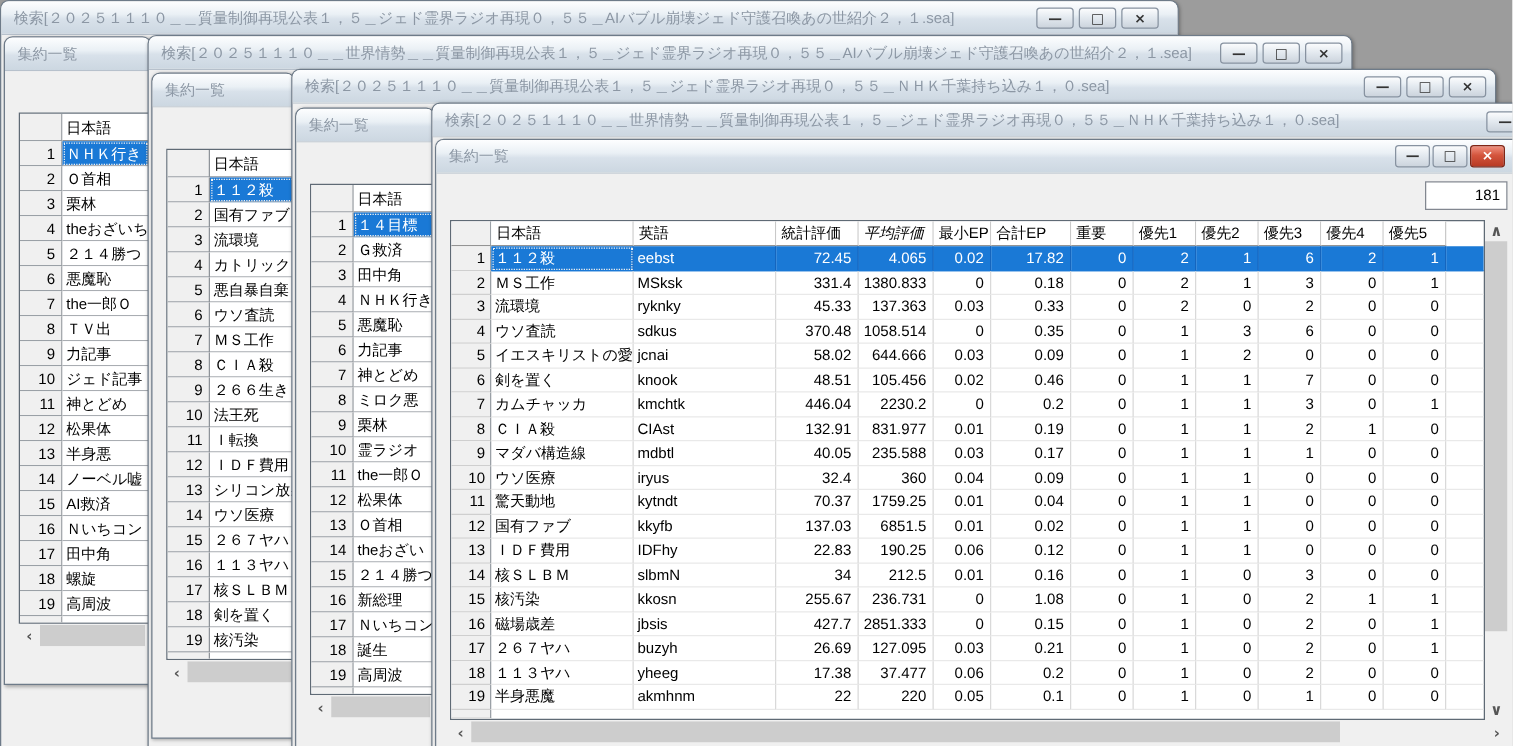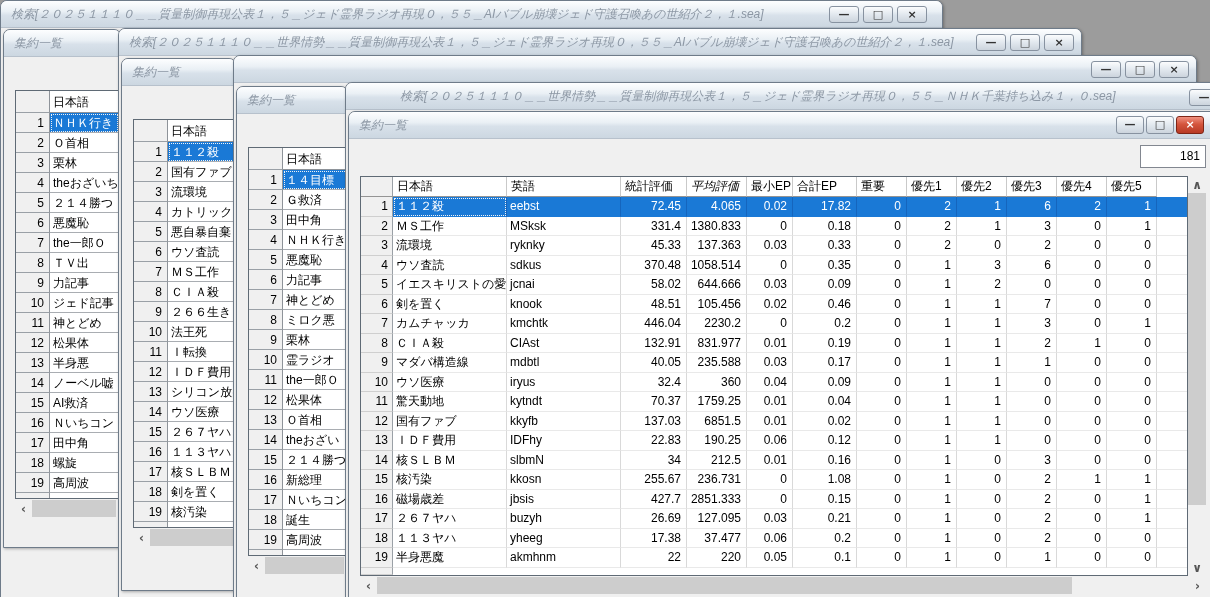--- a/index.html
+++ b/index.html
@@ -5,21 +5,21 @@
   html,body{margin:0;padding:0;}
   #screen{position:relative;width:1210px;height:597px;overflow:hidden;
     background:#9c9c9c;font-family:"Liberation Sans","DejaVu Sans",sans-serif;font-size:12px;color:#000;}
   
   .win{position:absolute;background:#f0f0f0;border:1px solid #6e7b89;border-radius:7px 7px 0 0;
     box-shadow:1px 1px 3px rgba(0,0,0,.3);}
   .titlebar{position:relative;height:26px;border-radius:6px 6px 0 0;
     background:linear-gradient(#fdfeff,#eaf0f5 40%,#d8e1ea 55%,#ccd7e1);
     border-bottom:1px solid #b7c1cc;}
   .title{position:absolute;left:10px;top:0;right:100px;line-height:26px;color:#8c97a4;
-    white-space:nowrap;overflow:hidden;font-style:italic;}
+    white-space:nowrap;overflow:hidden;}
   .winbtns{position:absolute;display:flex;gap:4px;}
   .wbtn{width:30px;height:17px;border:1px solid #8792a0;border-radius:3px;box-sizing:border-box;
     background:linear-gradient(#fbfcfd,#e4eaf0 45%,#ccd4dd);display:flex;align-items:center;justify-content:center;
     color:#333;}
   .wbtn .icon{font-family:"DejaVu Sans",sans-serif;font-size:11px;line-height:10px;font-weight:bold;}
   .wbtn.red{background:linear-gradient(#f09180,#d4553d 45%,#b83a25);border-color:#7e2516;color:#fff;}
   
   .slist{position:absolute;left:11px;top:60px;background:#fff;border:1px solid #5f6a75;overflow:hidden;}
   .shead,.srow{display:flex;}
   .shead{height:22px;}
@@ -356,20 +356,21 @@
         <div class="sb-btn">
             <span class="icon">‹</span>
           </div>
         <div class="sb-thumb" style="width:83px;"></div>
       </div>
     </div>
   </div>
 
   <div class="win" style="left:233px;top:55px;width:962px;height:543px;z-index:30;">
     <div class="titlebar">
+      <div class="title">検索[２０２５１１１０＿＿質量制御再現公表１，５＿ジェド霊界ラジオ再現０，５５＿ＮＨＫ千葉持ち込み１，０.sea]</div>
       <div class="winbtns" style="right:7px;top:5px;">
         <div class="wbtn">
             <span class="icon">—</span>
           </div>
         <div class="wbtn">
             <span class="icon">□</span>
           </div>
         <div class="wbtn">
             <span class="icon">×</span>
           </div>
@@ -494,21 +495,21 @@
         <div class="sb-btn">
             <span class="icon">‹</span>
           </div>
         <div class="sb-thumb" style="width:79px;"></div>
       </div>
     </div>
   </div>
 
   <div class="win" style="left:345px;top:82px;width:890px;height:516px;z-index:40;">
     <div class="titlebar">
-      <div class="title" style="right:48px;margin-left:44px;">検索[２０２５１１１０＿＿世界情勢＿＿質量制御再現公表１，５＿ジェド霊界ラジオ再現０，５５＿ＮＨＫ千葉持ち込み１，０.sea]</div>
+      <div class="title" style="right:48px;">検索[２０２５１１１０＿＿世界情勢＿＿質量制御再現公表１，５＿ジェド霊界ラジオ再現０，５５＿ＮＨＫ千葉持ち込み１，０.sea]</div>
       <div class="winbtns" style="left:843px;top:6px;">
         <div class="wbtn">
             <span class="icon">—</span>
           </div>
       </div>
     </div>
 
     <div class="win" style="left:2px;top:28px;width:880px;height:487px;">
       <div class="titlebar">
         <div class="title">集約一覧</div>

